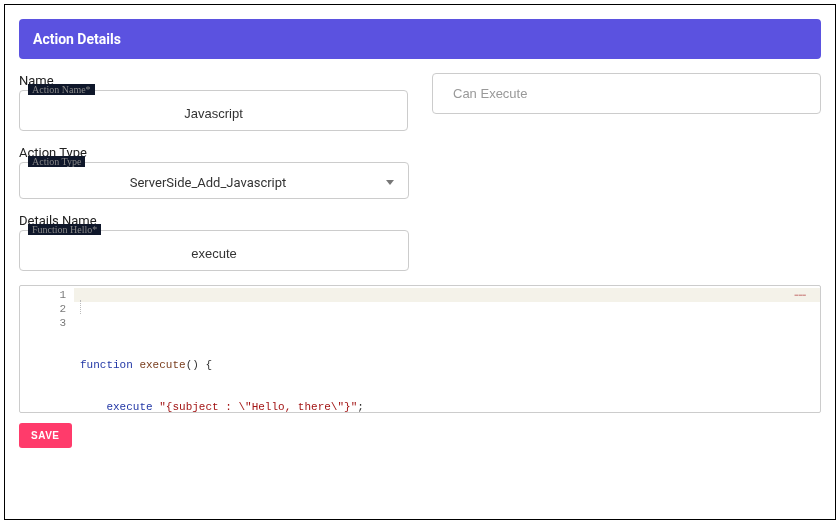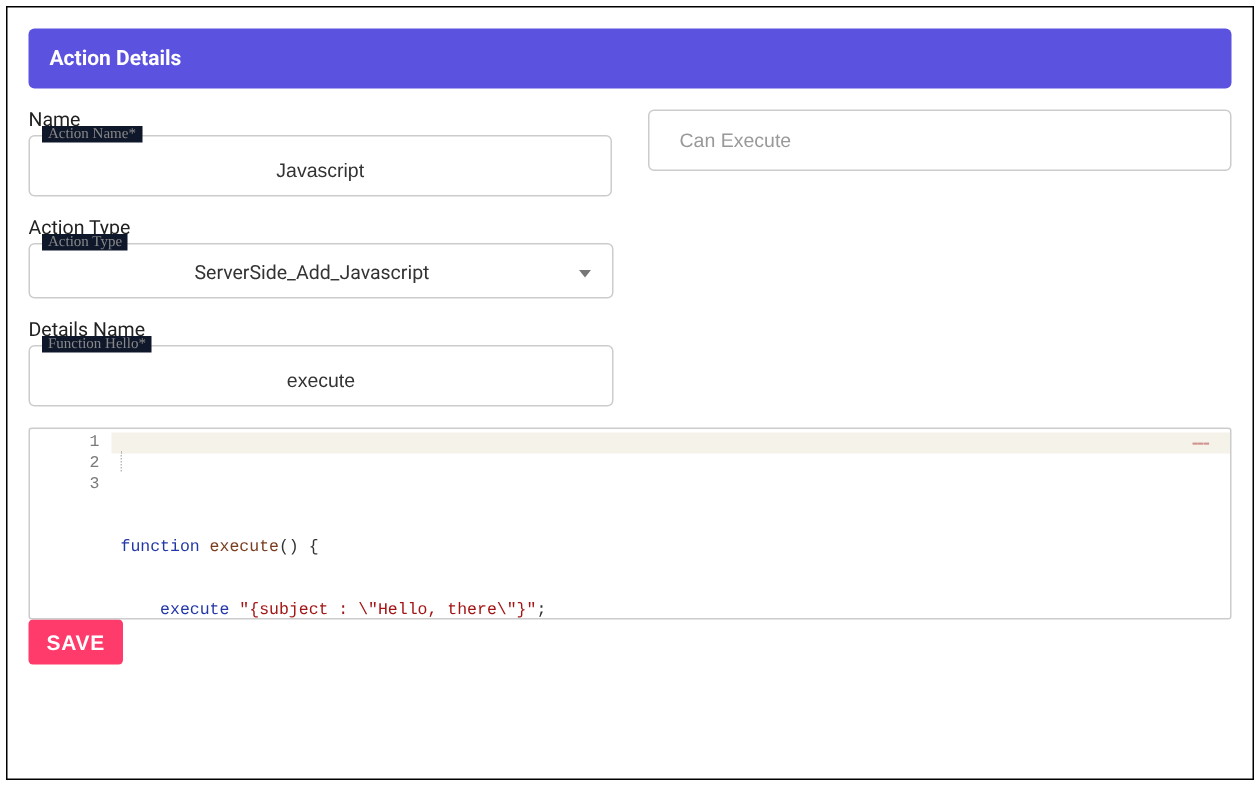--- a/index.html
+++ b/index.html
@@ -134,24 +134,25 @@
     letter-spacing: 0.2px;
     opacity: 0.6;
     z-index: 2;
   }
   .save-btn {
     background: #ff3b6b;
     color: #fff;
     border: none;
     border-radius: 3px;
     padding: 7px 12px;
-    font-size: 14px;
+    font-size: 10px;
     font-weight: 700;
     letter-spacing: 0.5px;
     cursor: pointer;
+    margin-top: 10px;
   }
 </style>
 </head>
 <body>
 
 <div class="outer-frame">
 
   <div class="section-header">
     <span>Action Details</span>
   </div>

